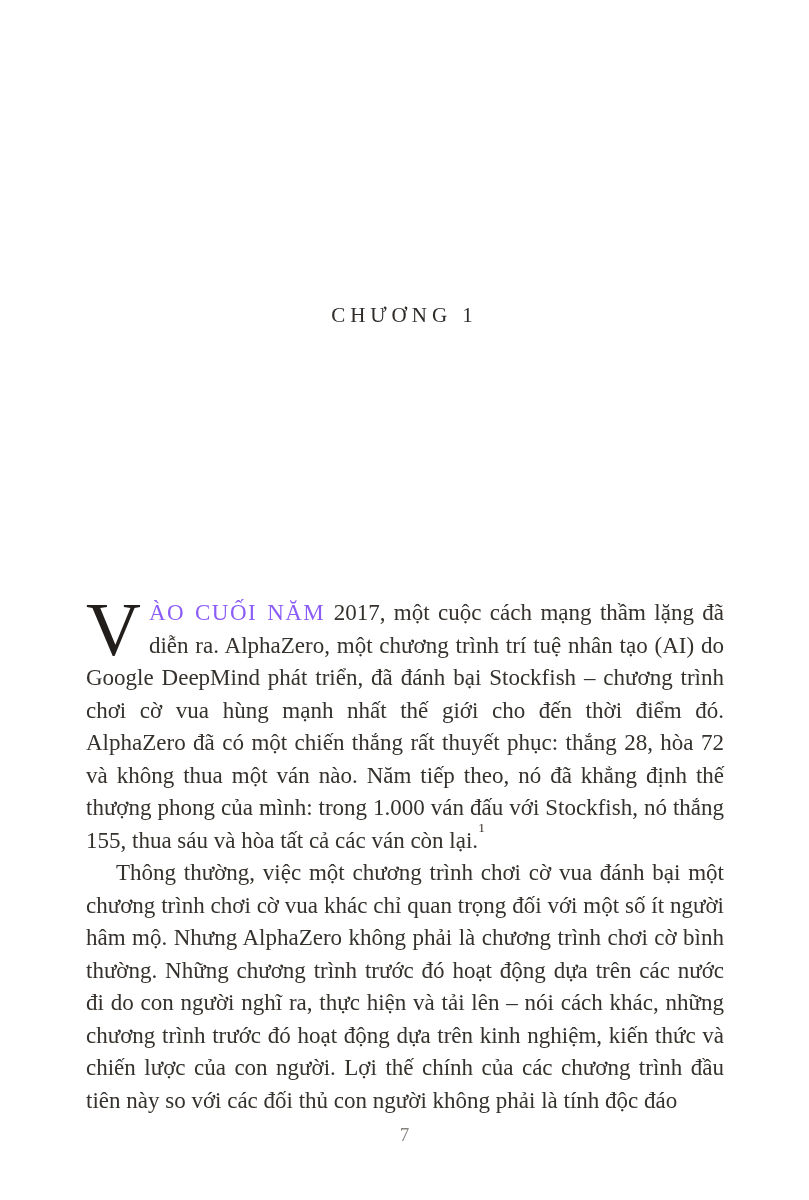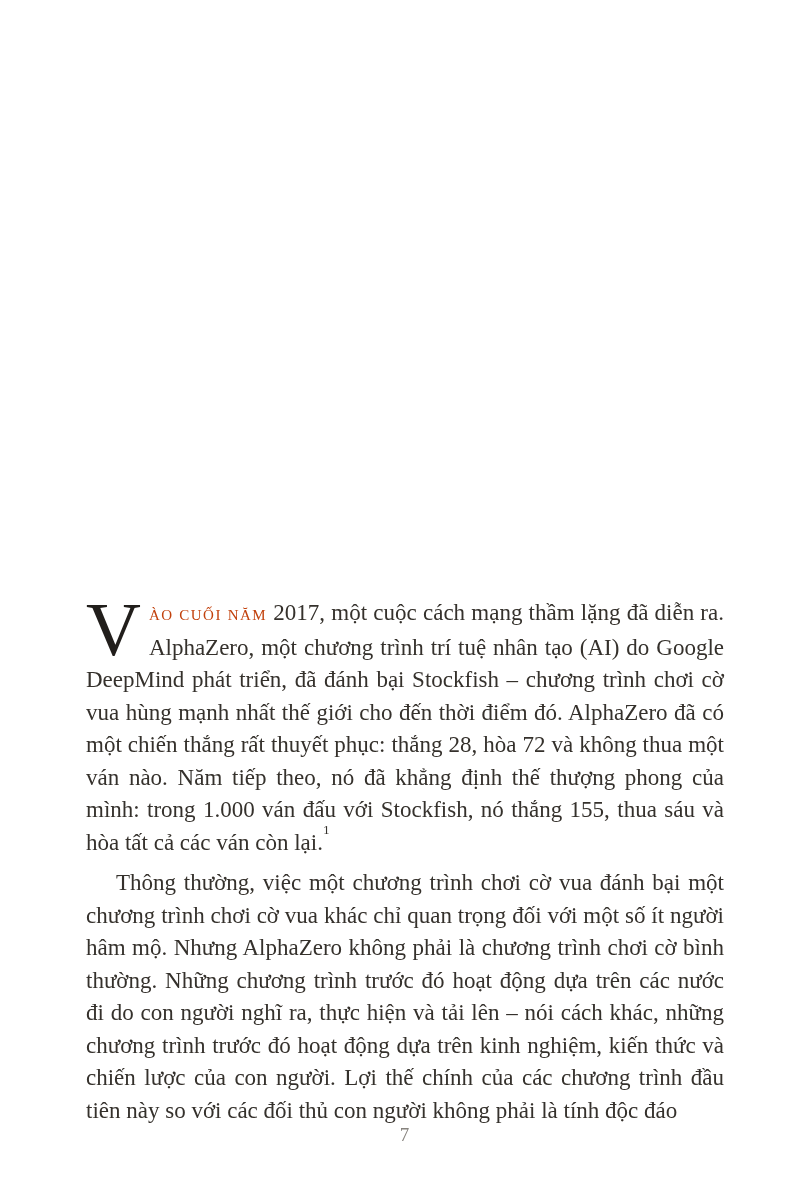--- a/index.html
+++ b/index.html
@@ -46,35 +46,34 @@
     color: #35312c;
     font-size: 23px;
     line-height: 32.5px;
   }
   .para {
     margin: 0;
     text-align: justify;
   }
   .para-indent {
     text-indent: 30px;
-    margin-top: 8px;
   }
   .dropcap {
     float: left;
     font-size: 76px;
     line-height: 58px;
     height: 60px;
     padding-right: 8px;
     padding-top: 3px;
     color: #211e1b;
   }
   .smallcaps {
-    font-size: 15px;
+    font-size: 23px;
     letter-spacing: 1.5px;
-    color: #c2410c;
+    color: #8b5cf6;
   }
   .footnote-sup {
     font-size: 0.58em;
     position: relative;
     top: -0.55em;
     line-height: 0;
   }
   .page-number {
     position: absolute;
     top: 1124px;
@@ -83,20 +82,21 @@
     text-align: center;
     font-size: 19px;
     color: #87837e;
   }
 </style>
 </head>
 <body>
 
 <div class="book-page">
 
+  <div class="chapter-label">CHƯƠNG 1</div>
 
 
   <div class="body-text">
 
     <p class="para"><span class="dropcap">V</span><span class="smallcaps">ÀO CUỐI NĂM</span><span> 2017, một cuộc cách mạng thầm lặng đã diễn ra. AlphaZero, một chương trình trí tuệ nhân tạo (AI) do Google DeepMind phát triển, đã đánh bại Stockfish – chương trình chơi cờ vua hùng mạnh nhất thế giới cho đến thời điểm đó. AlphaZero đã có một chiến thắng rất thuyết phục: thắng 28, hòa 72 và không thua một ván nào. Năm tiếp theo, nó đã khẳng định thế thượng phong của mình: trong 1.000 ván đấu với Stockfish, nó thắng 155, thua sáu và hòa tất cả các ván còn lại.</span><sup class="footnote-sup">1</sup></p>
 
     <p class="para para-indent"><span>Thông thường, việc một chương trình chơi cờ vua đánh bại một chương trình chơi cờ vua khác chỉ quan trọng đối với một số ít người hâm mộ. Nhưng AlphaZero không phải là chương trình chơi cờ bình thường. Những chương trình trước đó hoạt động dựa trên các nước đi do con người nghĩ ra, thực hiện và tải lên – nói cách khác, những chương trình trước đó hoạt động dựa trên kinh nghiệm, kiến thức và chiến lược của con người. Lợi thế chính của các chương trình đầu tiên này so với các đối thủ con người không phải là tính độc đáo</span></p>
 
   </div>
 

